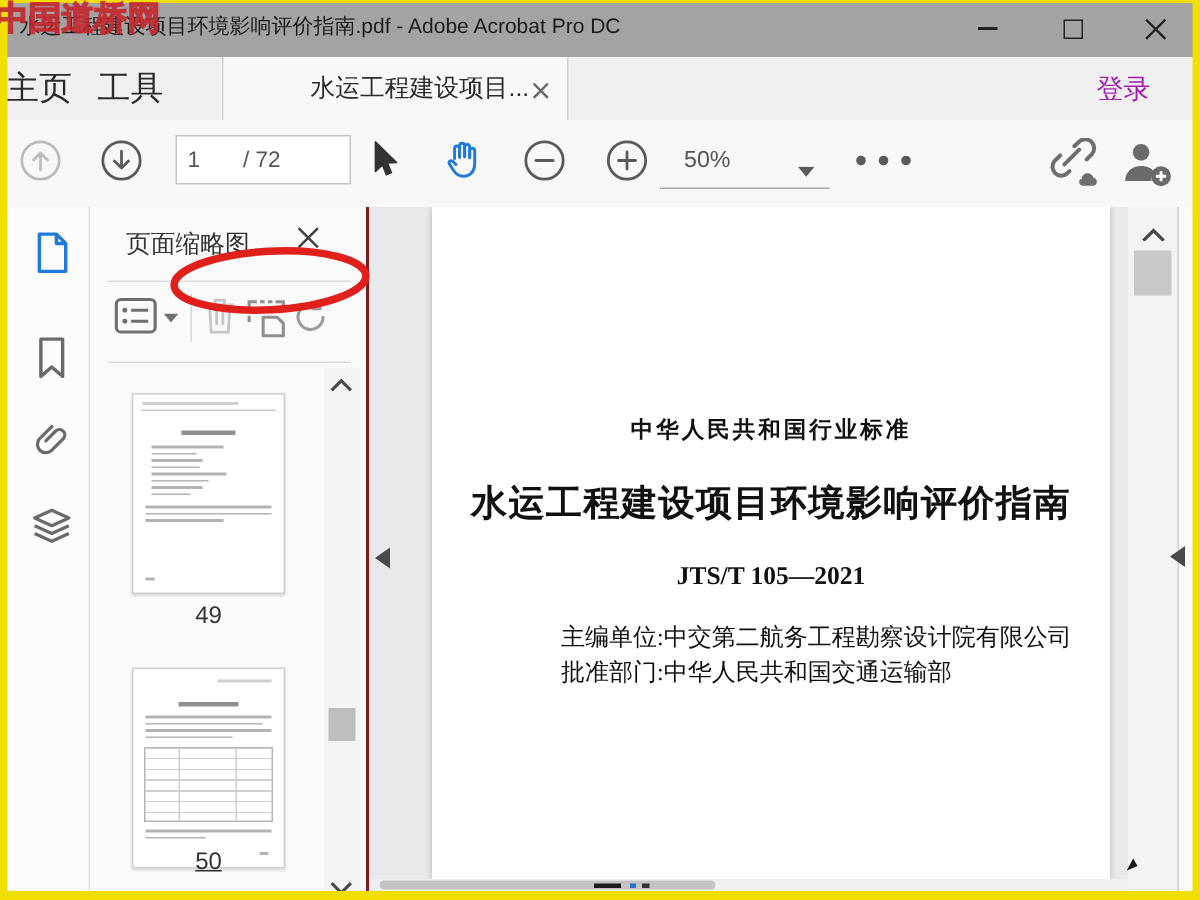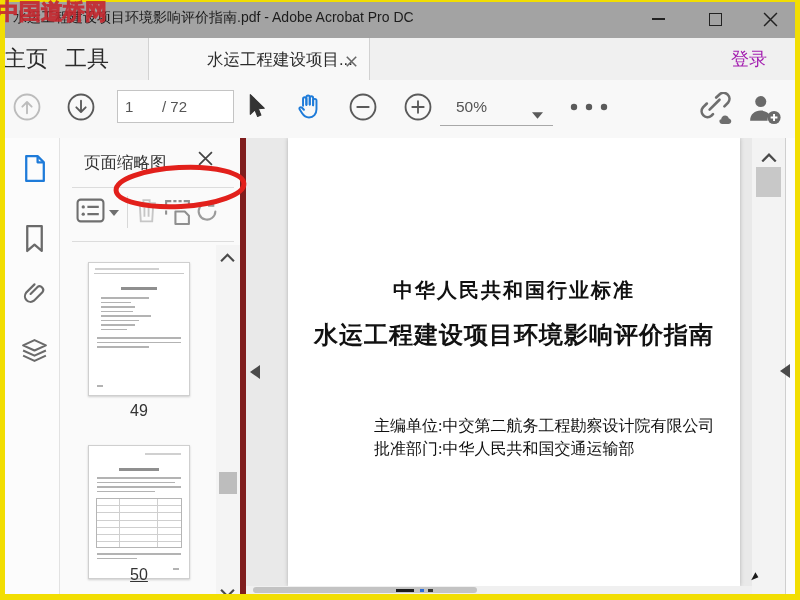--- a/index.html
+++ b/index.html
@@ -14,56 +14,56 @@
   .min-glyph{width:13px;height:2px;background:#222;}
   .max-glyph{width:11px;height:11px;border:1.5px solid #222;}
   
   .wm-red{position:absolute;left:-3px;top:-3px;z-index:99;font-family:"Liberation Serif","DejaVu Serif",serif;
           font-size:22px;font-weight:bold;letter-spacing:0px;color:rgba(215,55,60,0.28);
           -webkit-text-stroke:1px rgba(196,36,44,0.85);white-space:nowrap;}
   
   .tabbar{position:absolute;left:0;top:38px;width:800px;height:42px;background:#f0f0f0;border-bottom:1px solid #d6d6d6;}
   .tab{position:absolute;top:0;height:42px;line-height:42px;font-size:22px;color:#2b2b2b;}
   .tab-doc{position:absolute;left:148px;top:0;width:220px;height:43px;background:#f8f8f8;
-           border-left:1px solid #d2d2d2;border-right:1px solid #d2d2d2;}
+           border-left:1px solid #d2d2d2;border-right:1px solid #d2d2d2;padding-left:9px;}
   .tab-doc-label{position:absolute;left:58px;top:0;line-height:42px;font-size:16.5px;color:#2b2b2b;white-space:nowrap;}
   .tab-close{position:absolute;right:12px;top:15px;}
   .help-circle{position:absolute;left:668px;top:46px;width:21px;height:21px;border:2px solid #5d5d5d;border-radius:50%;
                text-align:center;line-height:21px;font-size:14px;font-weight:bold;color:#5d5d5d;}
   .signin{position:absolute;left:731px;top:0;height:42px;line-height:42px;font-size:18px;color:#a21caf;}
   
   .toolbar{position:absolute;left:0;top:80px;width:800px;height:58px;background:#f8f8f8;border-bottom:1px solid #d4d4d4;}
   .tbtn{position:absolute;display:flex;align-items:center;justify-content:center;}
   .icon-dis{color:#bcbcbc;} .icon-on{color:#5a5a5a;}
   .pagebox{position:absolute;left:117px;top:10px;width:117px;height:33px;background:#fff;border:1px solid #c4c4c4;box-sizing:border-box;}
   .pagebox .cur{position:absolute;left:7px;top:7px;font-size:15px;color:#555;}
   .pagebox .tot{position:absolute;left:44px;top:7px;font-size:15px;color:#555;}
   .zoomctl{position:absolute;left:440px;top:13px;width:113px;height:33px;border-bottom:1px solid #a8a8a8;box-sizing:border-box;}
   .zoomctl .zl{position:absolute;left:16px;top:5px;font-size:15.5px;color:#555;}
   .zoomctl .zc{position:absolute;right:10px;top:12px;}
   .red-ellipse{position:absolute;left:110px;top:82px;z-index:30;pointer-events:none;}
   
   .leftrail{position:absolute;left:5px;top:138px;width:55px;height:456px;background:#fcfcfc;border-right:1px solid #e2e2e2;box-sizing:border-box;}
   .railbtn{position:absolute;left:14px;width:30px;height:32px;display:flex;align-items:center;justify-content:center;}
-  .panel{position:absolute;left:60px;top:138px;width:186px;height:456px;background:#fafafa;border-right:6px solid #7f1d1d;box-sizing:border-box;}
+  .panel{position:absolute;left:60px;top:138px;width:186px;height:456px;background:#fafafa;border-right:2px solid #7f1d1d;box-sizing:border-box;}
   .panel-title{position:absolute;left:24px;top:14px;font-size:16.5px;color:#333;}
   .pdivider{position:absolute;left:12px;width:162px;height:1px;background:#dcdcdc;}
   .ptool{position:absolute;display:flex;align-items:center;justify-content:center;}
   .vsep{position:absolute;width:1px;background:#d8d8d8;}
   .thumbpage{position:absolute;left:28px;width:102px;height:134px;background:#fff;border:1px solid #cfcfcf;
              box-shadow:0 1px 2px rgba(0,0,0,0.18);box-sizing:border-box;}
   .thumblabel{position:absolute;left:28px;width:102px;text-align:center;font-size:16px;color:#333;}
   .b{position:absolute;height:1.5px;background:#b3b3b3;}
   .ptrack{position:absolute;left:156px;top:107px;width:24px;height:349px;background:#f4f4f4;}
   .pthumb{position:absolute;left:159px;top:334px;width:18px;height:22px;background:#bdbdbd;}
   
   .docarea{position:absolute;left:246px;top:138px;width:506px;height:448px;background:#e9e9e9;overflow:hidden;}
   .page{position:absolute;left:42px;top:0;width:452px;height:448px;background:#fff;box-shadow:0 0 4px rgba(0,0,0,0.25);}
   .doc-serif{font-family:"Liberation Serif","DejaVu Serif",serif;color:#111;}
-  .d-line1{position:absolute;left:0;top:139px;width:452px;text-align:center;font-size:20px;font-weight:bold;letter-spacing:2px;}
+  .d-line1{position:absolute;left:0;top:139px;width:452px;text-align:center;font-size:15px;font-weight:bold;letter-spacing:2px;}
   .d-title{position:absolute;left:0;top:181px;width:452px;text-align:center;font-size:24px;font-weight:bold;letter-spacing:1px;}
   .d-code{position:absolute;left:0;top:236px;width:452px;text-align:center;font-size:17px;font-weight:bold;}
   .d-info{position:absolute;left:86px;top:276px;font-size:16px;line-height:23px;white-space:nowrap;}
   .htrack{position:absolute;left:246px;top:586px;width:506px;height:8px;background:#f0f0f0;z-index:20;}
   .hthumb{position:absolute;left:253px;top:587px;width:224px;height:6px;background:#c3c3c3;border-radius:3px;z-index:21;}
   .vtrack{position:absolute;left:752px;top:138px;width:34px;height:456px;background:#f3f3f3;border-right:1px solid #cfcfcf;box-sizing:border-box;}
   .vthumb{position:absolute;left:756px;top:167px;width:25px;height:30px;background:#c8c8c8;}
   .rightstrip{position:absolute;left:786px;top:138px;width:9px;height:456px;background:#fbfbfb;}
   .tri-left{width:0;height:0;border-top:7px solid transparent;border-bottom:7px solid transparent;border-right:10px solid #4a4a4a;}
   .wm-gray{position:absolute;left:0;top:561px;width:793px;text-align:right;z-index:40;
@@ -314,20 +314,21 @@
       <svg width="15" height="9" viewBox="0 0 14 8">
           <path d="M1 .5l6 6 6-6" fill="none" stroke="#4a4a4a" stroke-width="2"></path>
         </svg>
     </div>
   </div>
 
   <div class="docarea">
     <div class="page doc-serif">
       <div class="d-line1">中华人民共和国行业标准</div>
       <div class="d-title">水运工程建设项目环境影响评价指南</div>
+      <div class="d-code">JTS/T 105—2021</div>
       <div class="d-info">
         <div>主编单位:中交第二航务工程勘察设计院有限公司</div>
         <div>批准部门:中华人民共和国交通运输部</div>
       </div>
     </div>
   </div>
 
   <div style="position:absolute;left:250px;top:365px;z-index:25;">
     <div class="tri-left"></div>
   </div>

